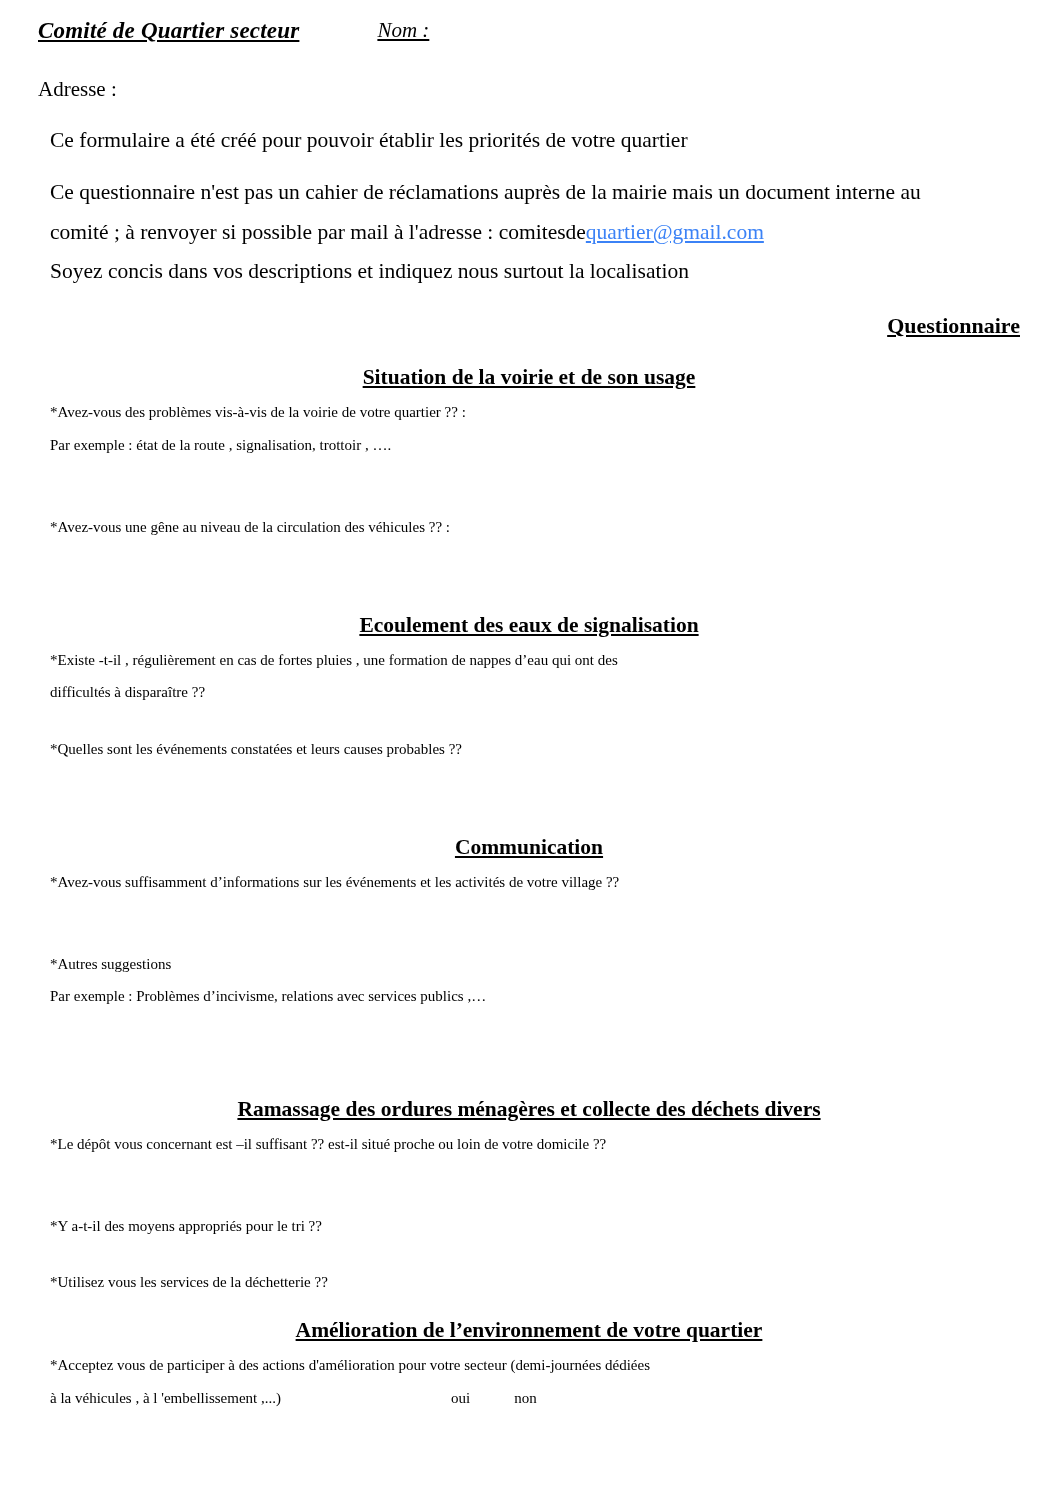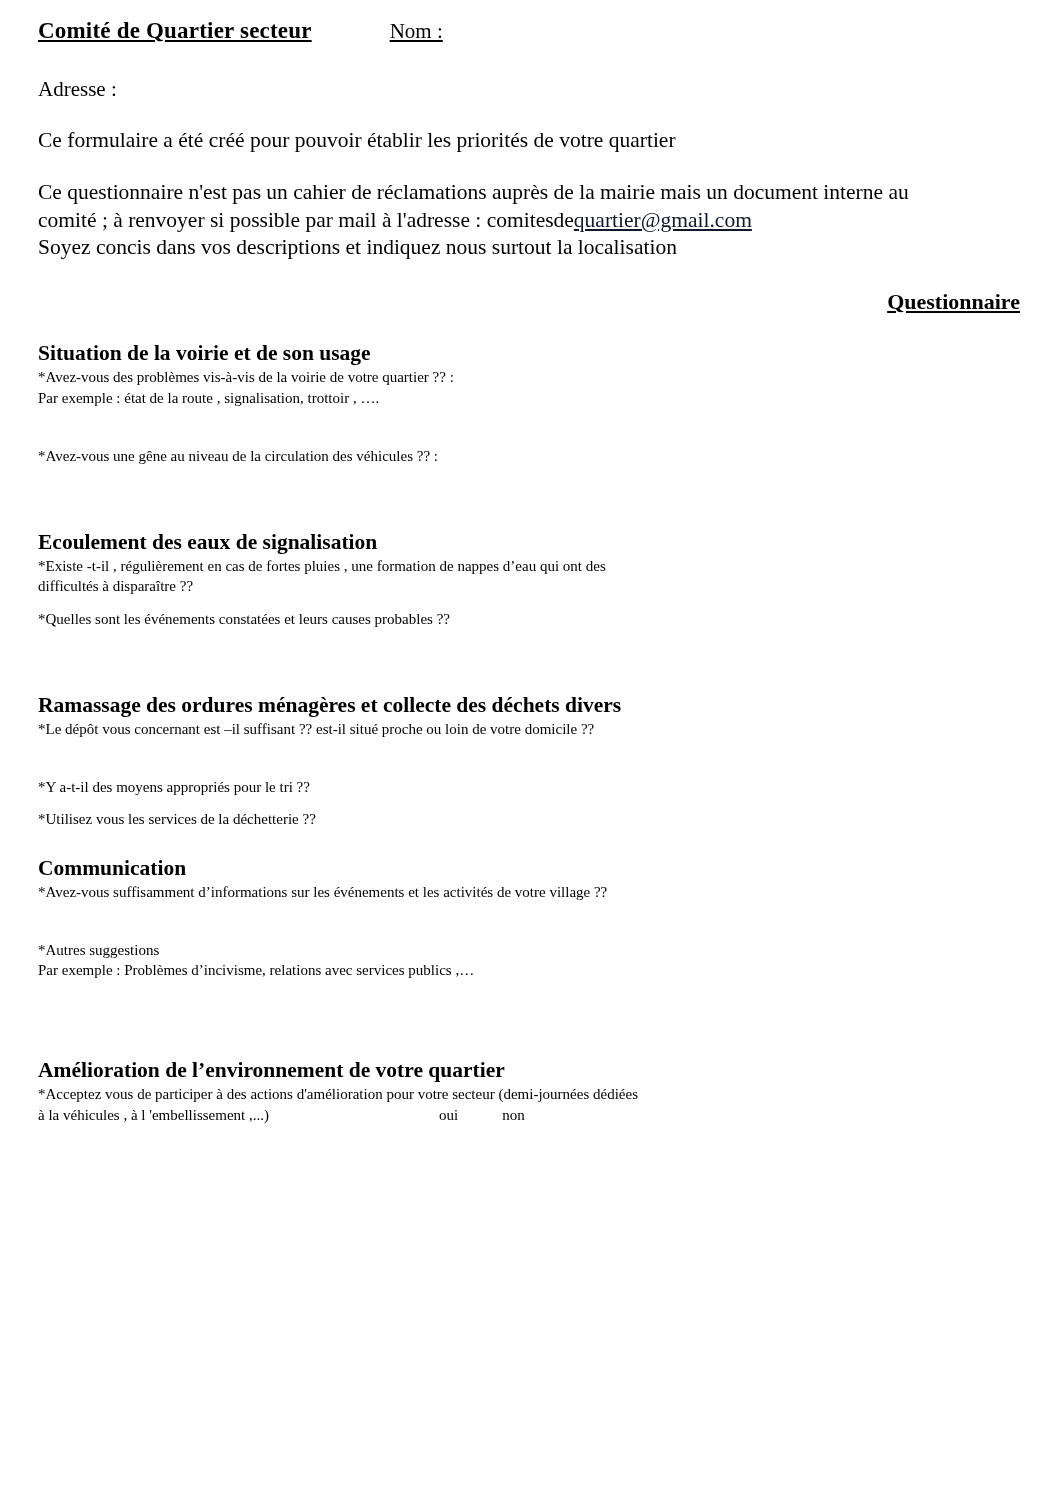--- a/index.html
+++ b/index.html
@@ -16,68 +16,71 @@
   }
   .page {
     position: relative;
     width: 1058px;
     height: 1497px;
     padding: 14px 38px 0 38px;
     box-sizing: border-box;
   }
   .header-row {
     display: flex;
-    align-items: center;
+    align-items: flex-start;
     margin-top: 4px;
+    font-style: italic;
   }
   .doc-title {
     font-size: 23px;
     font-weight: bold;
     text-decoration: underline;
     letter-spacing: 0.2px;
   }
   .nom-label {
     font-size: 21px;
     text-decoration: underline;
     margin-left: 78px;
   }
   .adresse {
     font-size: 21px;
     margin-top: 33px;
     display: inline-block;
   }
   p {
-    margin: 0;
+    margin: 12px;
     font-size: 21.5px;
     line-height: 1.33;
   }
   .para {
     margin-top: 24px;
   }
   .link {
-    color: #0f172a;
+    color: #3b82f6;
     text-decoration: underline;
   }
   .center-title {
     text-align: right;
     font-size: 22px;
     font-weight: bold;
     margin-top: 27px;
     padding-left: 30px;
   }
   .center-title span {
     text-decoration: underline;
   }
   .section {
     margin-top: 26px;
   }
   .section-title {
     font-size: 21.5px;
     font-weight: bold;
+    text-decoration: underline;
     margin-bottom: 1px;
+    text-align: center;
   }
   .line {
     font-size: 15px;
     line-height: 1.35;
   }
   .gap-sm { height: 12px; }
   .gap-md { height: 38px; }
   .gap-lg { height: 52px; }
   .ouinon {
     display: inline-block;
@@ -125,36 +128,36 @@
     <div class="section-title">Ecoulement des eaux de signalisation</div>
     <p class="line">*Existe -t-il , régulièrement en cas de fortes pluies , une formation de nappes d’eau qui ont des</p>
     <p class="line">difficultés à disparaître ??</p>
     <div class="gap-sm"></div>
     <p class="line">*Quelles sont les événements constatées et leurs causes probables ??</p>
     <div class="gap-md"></div>
   </div>
 
   
   <div class="section">
+    <div class="section-title">Communication </div>
+    <p class="line">*Avez-vous suffisamment d’informations sur les événements et les activités de votre village ??</p>
+    <div class="gap-md"></div>
+    <p class="line">*Autres suggestions</p>
+    <p class="line">Par exemple : Problèmes d’incivisme, relations avec services publics ,…</p>
+    <div class="gap-lg"></div>
+  </div>
+
+  
+  <div class="section">
     <div class="section-title">Ramassage des ordures ménagères et  collecte des déchets divers</div>
     <p class="line">*Le dépôt vous concernant est –il suffisant ?? est-il situé proche ou loin de votre domicile ??</p>
     <div class="gap-md"></div>
     <p class="line">*Y a-t-il des moyens appropriés  pour le tri ??</p>
     <div class="gap-sm"></div>
     <p class="line">*Utilisez vous les services de la déchetterie ??</p>
-  </div>
-
-  
-  <div class="section">
-    <div class="section-title">Communication </div>
-    <p class="line">*Avez-vous suffisamment d’informations sur les événements et les activités de votre village ??</p>
-    <div class="gap-md"></div>
-    <p class="line">*Autres suggestions</p>
-    <p class="line">Par exemple : Problèmes d’incivisme, relations avec services publics ,…</p>
-    <div class="gap-lg"></div>
   </div>
 
   
   <div class="section">
     <div class="section-title">Amélioration de l’environnement de votre quartier </div>
     <p class="line">*Acceptez vous de participer à des actions d'amélioration pour votre secteur (demi-journées dédiées</p>
     <p class="line"><span>à la véhicules , à l 'embellissement ,...)</span><span class="ouinon"><span>oui</span><span class="non">non</span></span></p>
   </div>
 
 </div>

